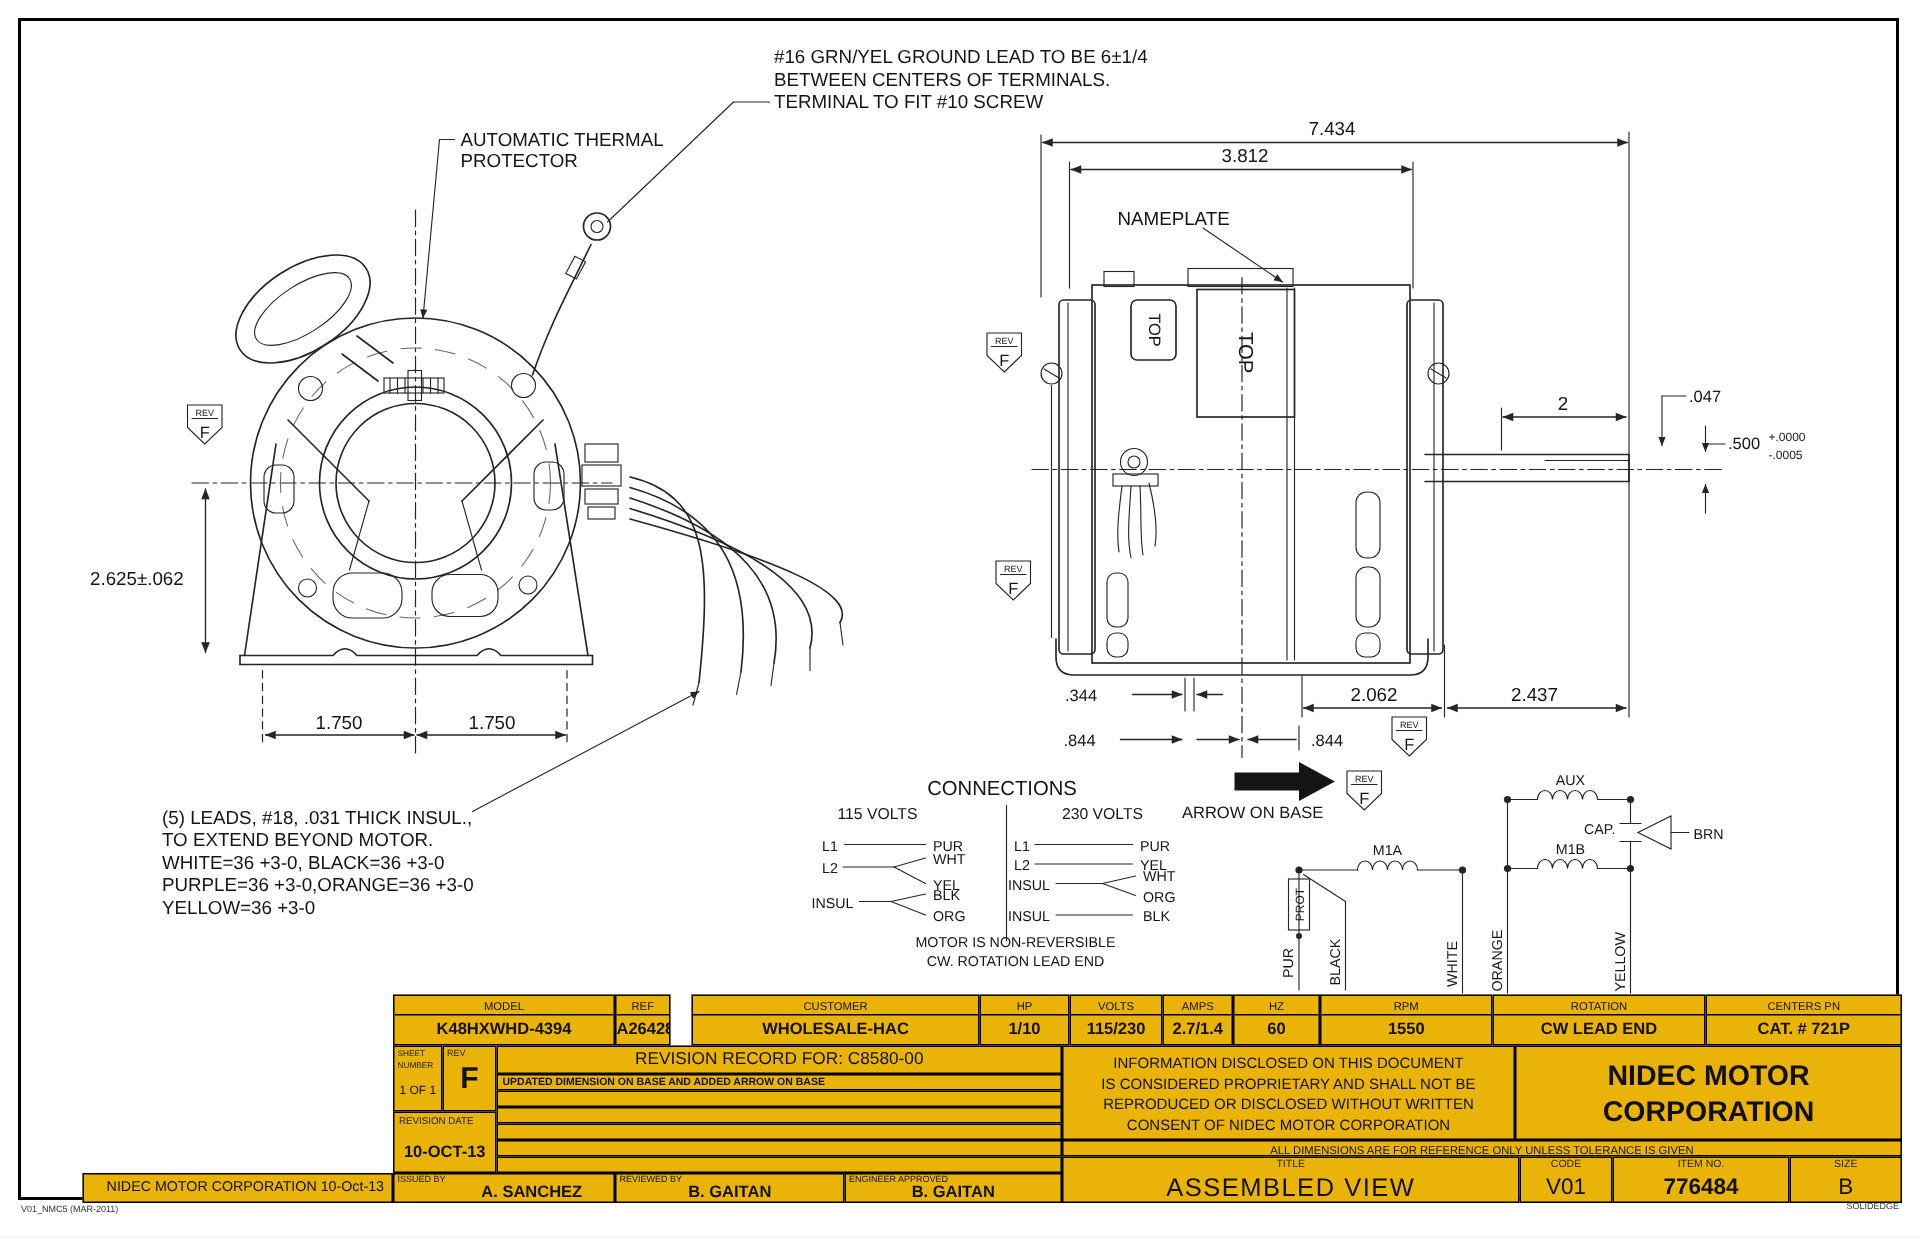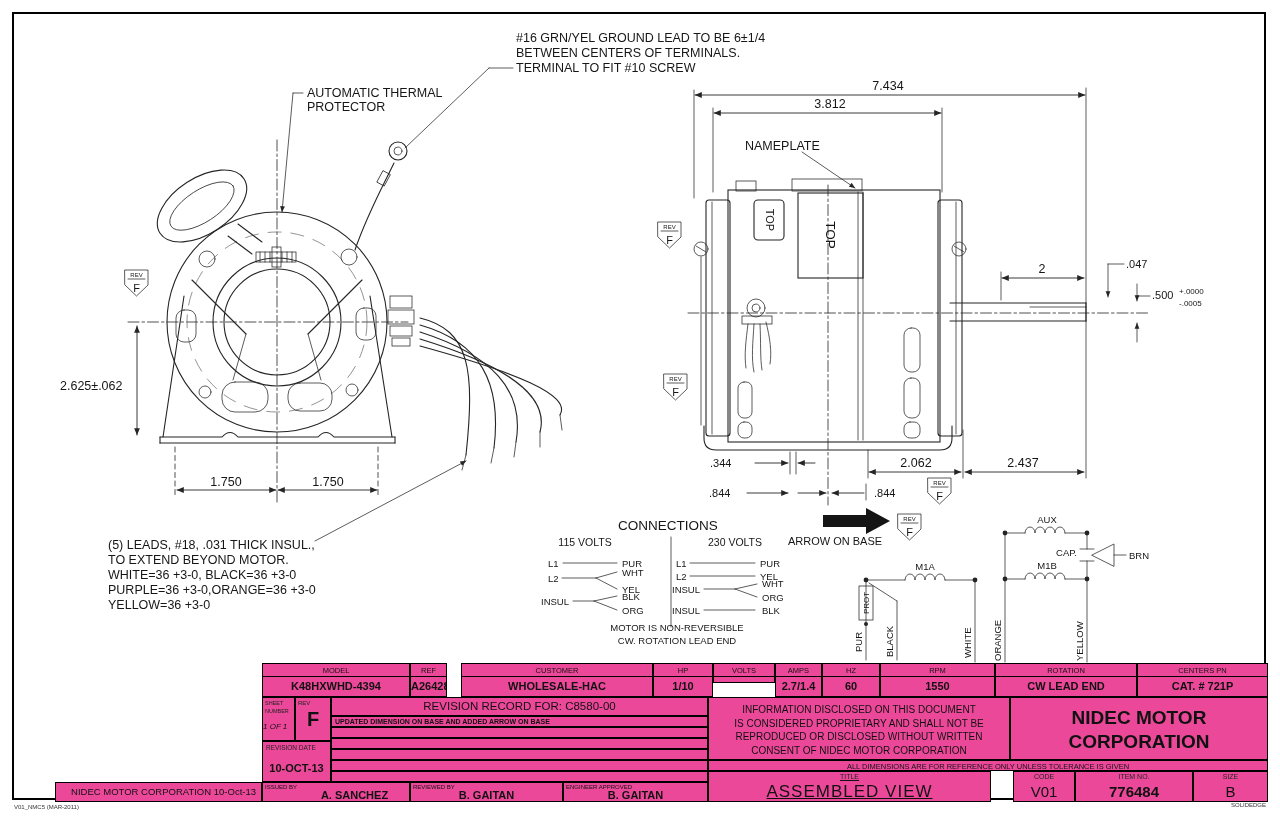--- a/index.html
+++ b/index.html
@@ -11,21 +11,21 @@
   .tn{stroke-width:0.75;}
   .dim{stroke-width:0.9;}
   .cl{stroke-dasharray:11 3 2.5 3;stroke-width:0.8;}
   .dsh{stroke-dasharray:5 3.5;stroke-width:0.8;}
   .lgt{stroke:#666;stroke-width:0.7;stroke-dasharray:14 9;fill:none;}
   .dot{fill:#252525;stroke:none;}
   .blk{fill:#151515;stroke:none;}
   .mid{text-anchor:middle;}.endt{text-anchor:end;}
   .f6{font-size:6px;}.f8{font-size:8px;}.f9{font-size:9.5px;}.f10{font-size:10.5px;}
   .f11{font-size:11px;}.f12{font-size:12.5px;}.f13{font-size:13.5px;}
-  .cell{position:absolute;border:1px solid #000;background:#ec4899;box-sizing:border-box;overflow:hidden;}
+  .cell{position:absolute;border:1px solid #000;background:#eab308;box-sizing:border-box;overflow:hidden;}
   .lbl{font-size:7px;line-height:8px;color:#222;}
   .lblc{text-align:center;border-bottom:1px solid #000;padding-top:2px;height:13px;box-sizing:border-box;font-size:7.5px;}
   .lbltl{position:absolute;left:2px;top:1px;font-size:6px;}
   .valc{text-align:center;font-weight:bold;font-size:11px;padding-top:3px;}
 </style>
 </head>
 <body>
 
 <div id="sheet">
   <div id="frame"></div>
@@ -356,21 +356,21 @@
       <div class="valc">A26428</div>
     </div>
     <div class="cell" style="left:461px;top:663px;width:192px;height:34px;">
       <div class="lblc">CUSTOMER</div>
       <div class="valc">WHOLESALE-HAC</div>
     </div>
     <div class="cell" style="left:653px;top:663px;width:60px;height:34px;">
       <div class="lblc">HP</div>
       <div class="valc">1/10</div>
     </div>
-    <div class="cell" style="left:713px;top:663px;width:62px;height:20px;">
+    <div class="cell" style="left:713px;top:663px;width:62px;height:34px;">
       <div class="lblc">VOLTS</div>
       <div class="valc">115/230</div>
     </div>
     <div class="cell" style="left:775px;top:663px;width:47px;height:34px;">
       <div class="lblc">AMPS</div>
       <div class="valc">2.7/1.4</div>
     </div>
     <div class="cell" style="left:822px;top:663px;width:58px;height:34px;">
       <div class="lblc">HZ</div>
       <div class="valc">60</div>
@@ -383,21 +383,21 @@
       <div class="lblc">ROTATION</div>
       <div class="valc">CW LEAD END</div>
     </div>
     <div class="cell" style="left:1137px;top:663px;width:131px;height:34px;">
       <div class="lblc">CENTERS PN</div>
       <div class="valc">CAT. # 721P</div>
     </div>
 
     <div class="cell" style="left:262px;top:697px;width:33px;height:44px;">
       <div class="lbl" style="padding:1px 0 0 2px;font-size:5.5px;">SHEET NUMBER</div>
-      <div style="font-size:8px;text-align:left;margin-top:7px;font-style:italic;">1 OF 1</div>
+      <div style="font-size:8px;text-align:center;margin-top:7px;">1 OF 1</div>
     </div>
     <div class="cell" style="left:295px;top:697px;width:36px;height:44px;">
       <div class="lbl" style="padding:1px 0 0 2px;font-size:6px;">REV</div>
       <div style="font-size:20px;font-weight:bold;text-align:center;margin-top:1px;">F</div>
     </div>
     <div class="cell" style="left:331px;top:697px;width:377px;height:19px;text-align:center;font-size:11.5px;padding-top:2px;">
       <span>REVISION RECORD FOR:</span>
       <span style="font-weight:normal;">C8580-00</span>
     </div>
     <div class="cell" style="left:331px;top:716px;width:377px;height:11px;font-size:7px;font-weight:bold;padding:1px 0 0 3px;">
@@ -432,21 +432,21 @@
       <div style="font-size:11px;font-weight:bold;text-align:center;margin-top:6px;padding-left:37px;">A. SANCHEZ</div>
     </div>
     <div class="cell" style="left:410px;top:782px;width:153px;height:20px;">
       <div class="lbltl">REVIEWED BY</div>
       <div style="font-size:11px;font-weight:bold;text-align:center;margin-top:6px;">B. GAITAN</div>
     </div>
     <div class="cell" style="left:563px;top:782px;width:145px;height:20px;">
       <div class="lbltl">ENGINEER APPROVED</div>
       <div style="font-size:11px;font-weight:bold;text-align:center;margin-top:6px;">B. GAITAN</div>
     </div>
-    <div class="cell" style="left:708px;top:771px;width:283px;height:31px;text-decoration:underline;">
+    <div class="cell" style="left:708px;top:771px;width:305px;height:31px;">
       <div class="lbl" style="text-align:center;padding-top:1px;font-size:7px;">TITLE</div>
       <div style="font-size:17px;text-align:center;letter-spacing:1px;margin-top:1px;">ASSEMBLED VIEW</div>
     </div>
     <div class="cell" style="left:1013px;top:771px;width:62px;height:31px;">
       <div class="lbl" style="text-align:center;padding-top:1px;font-size:7px;">CODE</div>
       <div style="font-size:15px;text-align:center;margin-top:2px;">V01</div>
     </div>
     <div class="cell" style="left:1075px;top:771px;width:118px;height:31px;">
       <div class="lbl" style="text-align:center;padding-top:1px;font-size:7px;">ITEM NO.</div>
       <div style="font-size:15px;font-weight:bold;text-align:center;margin-top:2px;">776484</div>

